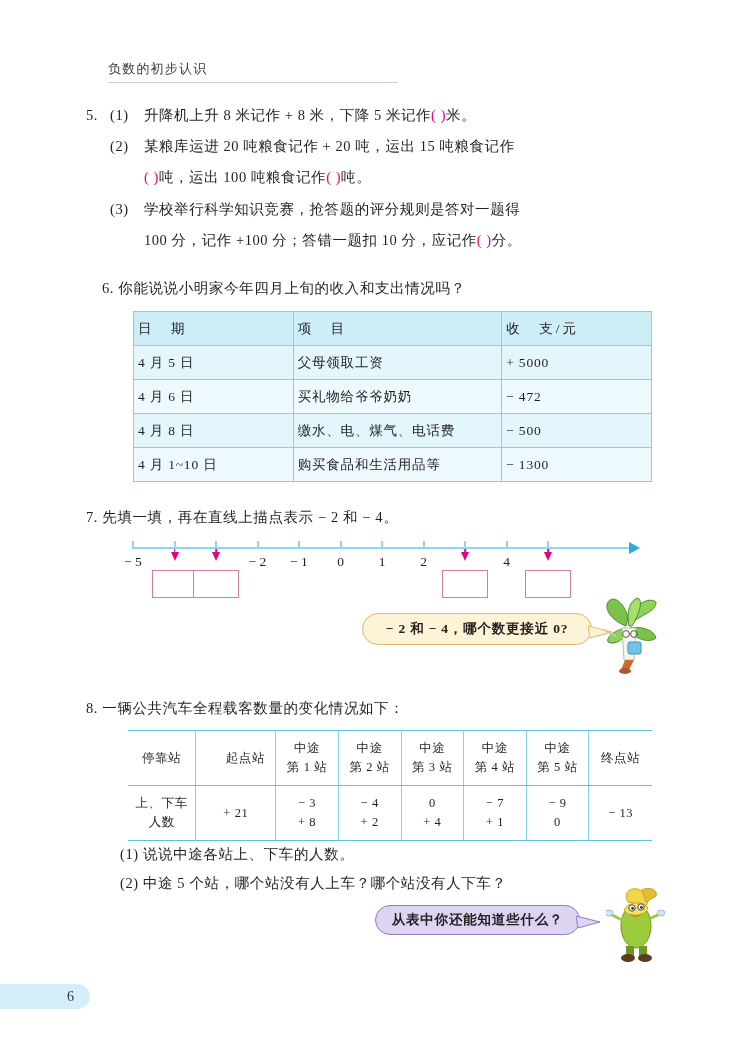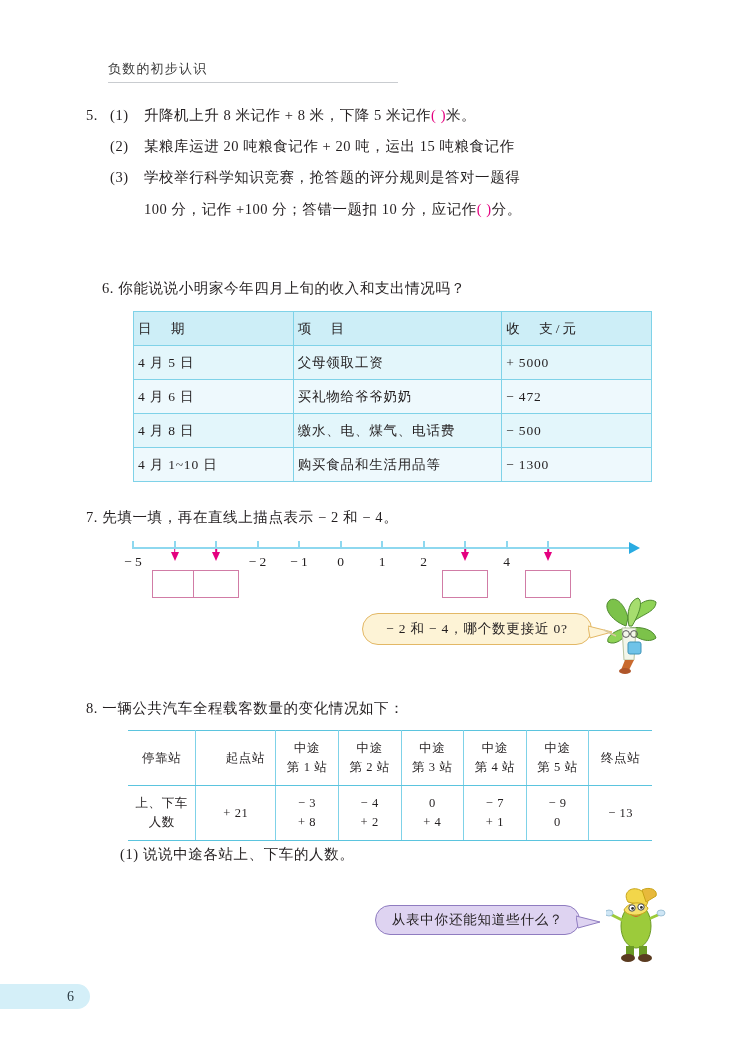--- a/index.html
+++ b/index.html
@@ -171,20 +171,21 @@
     position: absolute;
     border-radius: 22px;
     font-size: 13.5px;
     letter-spacing: 0.8px;
     display: flex;
     align-items: center;
     justify-content: center;
     box-sizing: border-box;
     padding: 0 16px;
     white-space: nowrap;
+    font-weight: bold;
   }
   .bubble-yellow {
     background: #fdf3d6;
     border: 1.2px solid #e3b866;
   }
   .bubble-purple {
     background: #ded3f1;
     border: 1.2px solid #8f7cc0;
   }
   .bubble-tail {
@@ -267,20 +268,25 @@
 <div id="q5">
     <div class="row">
       <span class="marker">5.</span>
       <span class="sub">(1)</span>
       <span class="body"><span>升降机上升 8 米记作 + 8 米，下降 5 米记作</span><span class="blank-paren">(        )</span><span>米。</span></span>
     </div>
     <div class="row">
       <span class="marker"></span>
       <span class="sub">(2)</span>
       <span class="body"><span>某粮库运进 20 吨粮食记作 + 20 吨，运出 15 吨粮食记作</span></span>
+    </div>
+    <div class="row">
+      <span class="marker"></span>
+      <span class="sub"></span>
+      <span class="body"><span class="blank-paren">(        )</span><span>吨，运出 100 吨粮食记作</span><span class="blank-paren">(        )</span><span>吨。</span></span>
     </div>
     <div class="row">
       <span class="marker"></span>
       <span class="sub">(3)</span>
       <span class="body"><span>学校举行科学知识竞赛，抢答题的评分规则是答对一题得</span></span>
     </div>
     <div class="row">
       <span class="marker"></span>
       <span class="sub"></span>
       <span class="body"><span>100 分，记作 +100 分；答错一题扣 10 分，应记作</span><span class="blank-paren">(        )</span><span>分。</span></span>
@@ -403,20 +409,21 @@
         <td class="" style="width: 65px;">0<br>+ 4</td>
         <td class="" style="width: 65px;">− 7<br>+ 1</td>
         <td class="" style="width: 65px;">− 9<br>0</td>
         <td class=" edge-r" style="width: 66px;">− 13</td>
       </tr>
     </tbody>
 </table>
 
 <div id="q8-subs">
     <div>(1) 说说中途各站上、下车的人数。</div>
+    <div>(2) 中途 5 个站，哪个站没有人上车？哪个站没有人下车？</div>
   </div>
 
 <div class="bubble bubble-purple" id="bubble-q8" style="left:375px; top:905px; width:205px; height:30px;">从表中你还能知道些什么？</div>
 <svg class="bubble-tail" style="left:576px; top:914px;" viewBox="0 0 26 16">
   <path d="M0 2 L24 8 L2 14 Z" fill="#ded3f1" stroke="#8f7cc0" stroke-width="1"></path>
 </svg>
 
 <svg class="illus" style="left:606px; top:886px;" width="62" height="80" viewBox="0 0 62 80">
   <g>
     <path d="M22 16 C16 6 26 0 34 4 C42 8 44 14 40 20 Z" fill="#f2d64a" stroke="#c8a417" stroke-width="1"></path>

